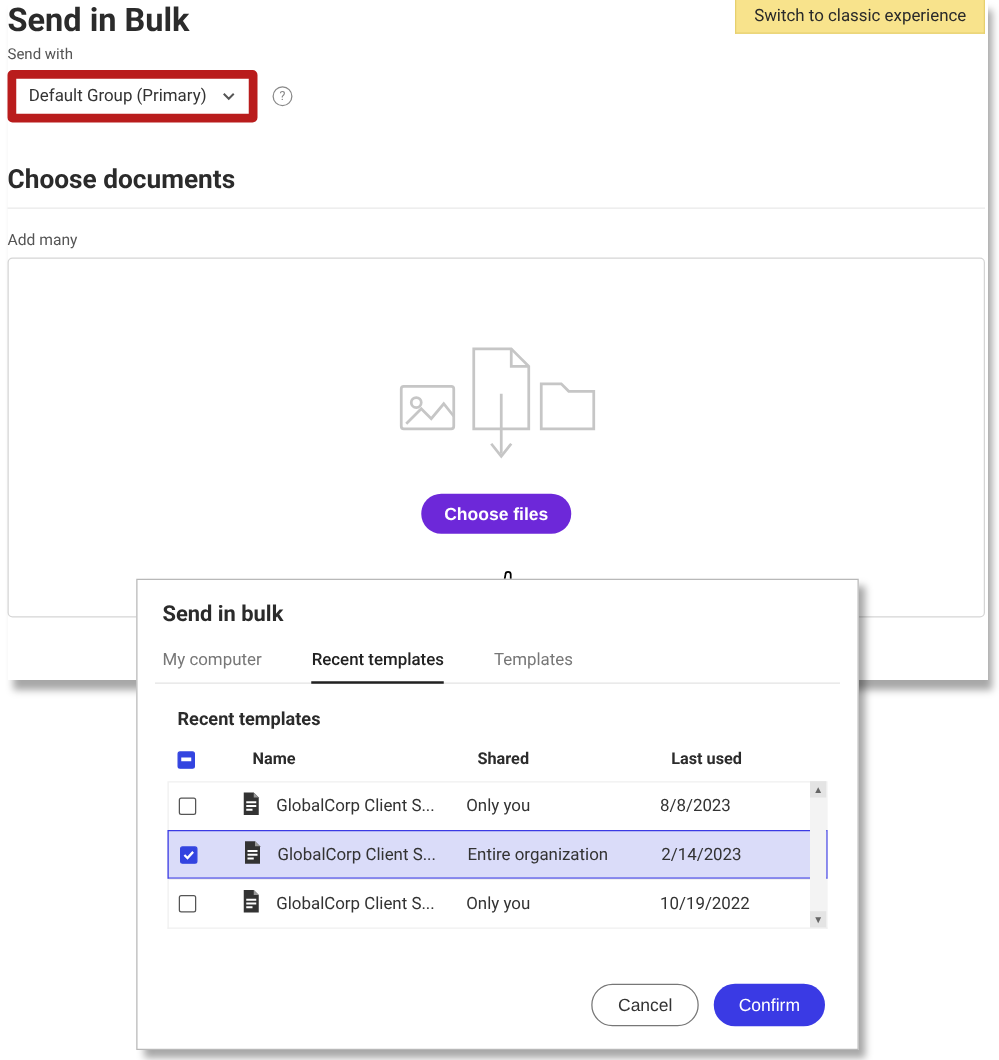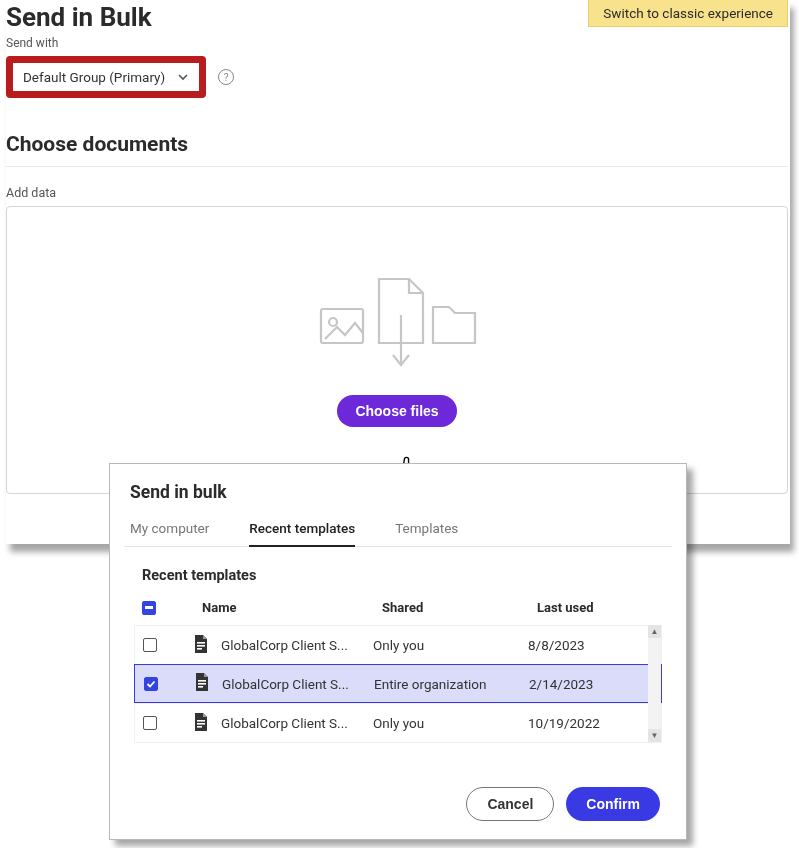--- a/index.html
+++ b/index.html
@@ -222,21 +222,21 @@
   .modal-foot {
     display:flex;
     justify-content:flex-end;
     gap:12px;
     padding:44px 12px 18px 0;
   }
   .btn {
     border-radius:18px;
     padding:8px 20px;
     font-size:14px;
-    font-weight:700;
+    font-weight:400;
   }
   .btn-cancel { background:#fff; border:1.5px solid #777; color:#333; }
   .btn-confirm { background:#3a3ae4; border:none; color:#fff; }
 
   
   .cursor {
     position:absolute;
     left:393px; top:456px;
     width:28px;
     pointer-events:none;
@@ -257,21 +257,21 @@
       <span>Default Group (Primary)</span>
       <svg width="12" height="12" viewBox="0 0 12 12">
           <path d="M2 4 L6 8 L10 4" fill="none" stroke="#555" stroke-width="1.6"></path>
         </svg>
     </div>
     <span class="help-circ">?</span>
   </div>
 
   <h2 class="choose">Choose documents</h2>
 
-  <div class="add-file-label">Add data</div>
+  <div class="add-file-label">Add many</div>
   <div class="dropzone">
     <svg width="160" height="96" viewBox="0 0 160 96">
       <g fill="none" stroke="#c6c6c6" stroke-width="2.2">
 
         <rect x="4" y="36" width="42" height="34" rx="2"></rect>
         <circle cx="16" cy="49" r="4"></circle>
         <path d="M8 66 L20 54 L28 62 L38 50 L46 60"></path>
 
         <path d="M62 6 h30 l14 14 v50 h-44 z"></path>
         <path d="M92 6 v14 h14"></path>

